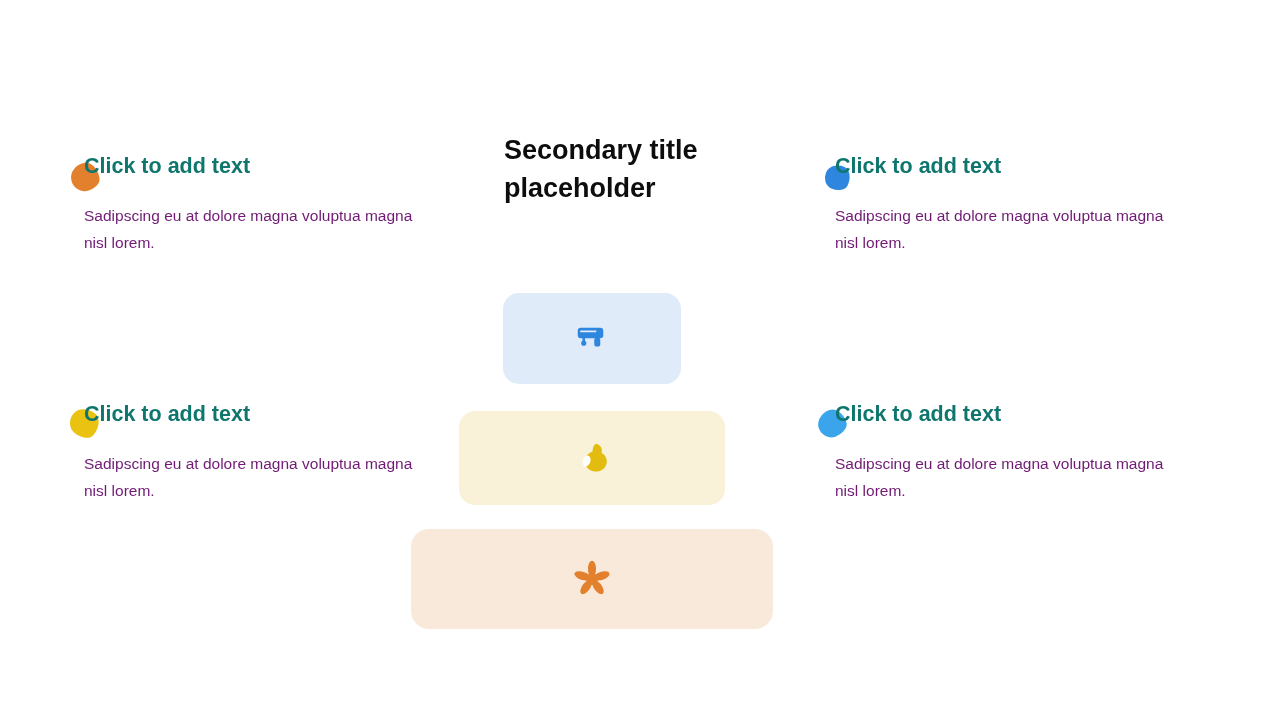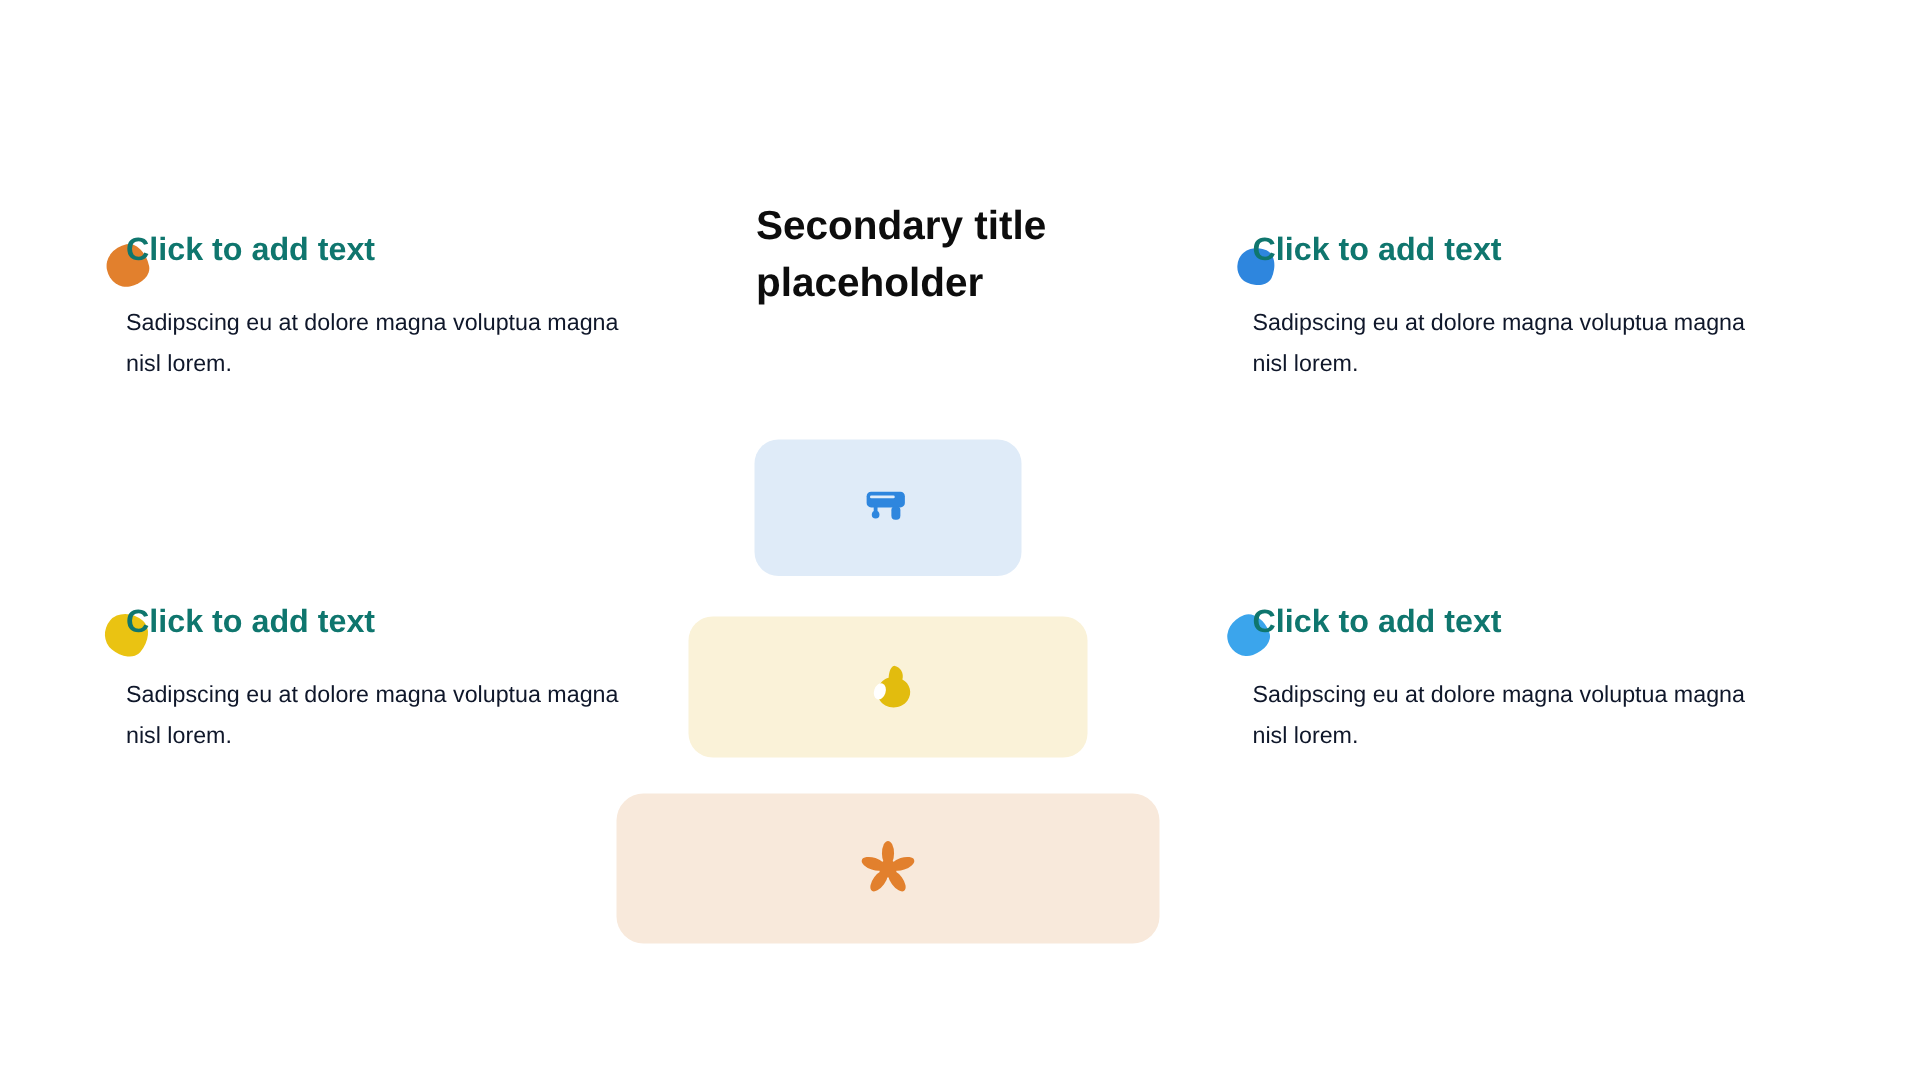--- a/index.html
+++ b/index.html
@@ -28,21 +28,21 @@
     font-size: 21.5px;
     font-weight: bold;
     color: #0f766e;
     line-height: 30px;
   }
   .text-block .body {
     position: relative;
     z-index: 2;
     margin: 21px 0 0 0;
     font-size: 15.5px;
-    color: #0f172a;
+    color: #701a75;
     line-height: 27px;
   }
   .block-top-left    { left: 84px;  top: 151px; }
   .block-top-right   { left: 835px; top: 151px; }
   .block-bottom-left { left: 84px;  top: 399px; }
   .block-bottom-right{ left: 835px; top: 399px; }
 
   
   .blob {
     position: absolute;

